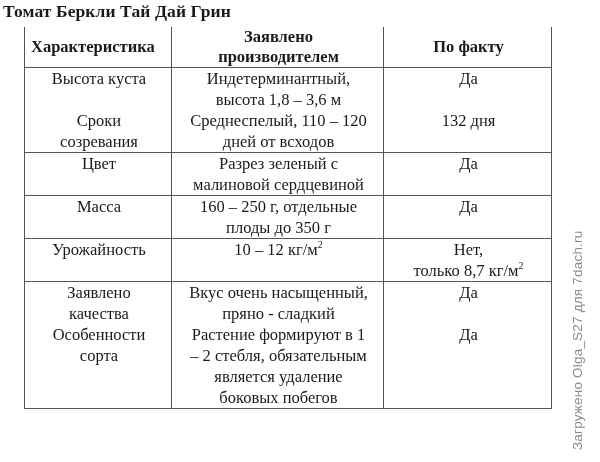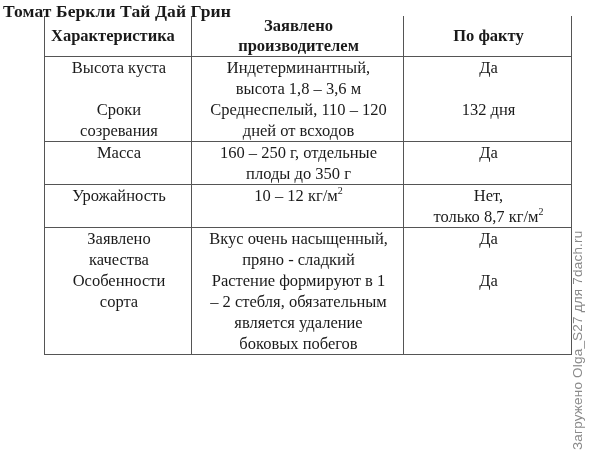--- a/index.html
+++ b/index.html
@@ -21,27 +21,26 @@
     top: 1px;
     font-size: 17.5px;
     font-weight: bold;
     letter-spacing: 0.1px;
     white-space: nowrap;
     text-align: center;
   }
   table.spec {
     position: absolute;
     left: 24px;
-    top: 16px;
+    top: 27px;
     border-collapse: collapse;
     table-layout: fixed;
     width: 527px;
     font-size: 16.5px;
     line-height: 21px;
-    margin-left: 20px;
   }
   table.spec col.c1 { width: 147px; }
   table.spec col.c2 { width: 212px; }
   table.spec col.c3 { width: 168px; }
   table.spec th, table.spec td {
     border-left: 1.5px solid #555;
     border-right: 1.5px solid #555;
     border-bottom: 1.5px solid #555;
     vertical-align: top;
     text-align: center;
@@ -109,20 +108,32 @@
         <span class="line">дней от всходов</span>
       </td>
       <td>
         <span class="line">Да</span>
         <span class="gap"></span>
         <span class="line">132 дня</span>
       </td>
     </tr>
 
 
+    <tr>
+      <td>
+        <span class="line">Цвет</span>
+      </td>
+      <td>
+        <span class="line">Разрез зеленый с</span>
+        <span class="line">малиновой сердцевиной</span>
+      </td>
+      <td>
+        <span class="line">Да</span>
+      </td>
+    </tr>
 
     <tr>
       <td>
         <span class="line">Масса</span>
       </td>
       <td>
         <span class="line">160 – 250 г, отдельные</span>
         <span class="line">плоды до 350 г</span>
       </td>
       <td>

